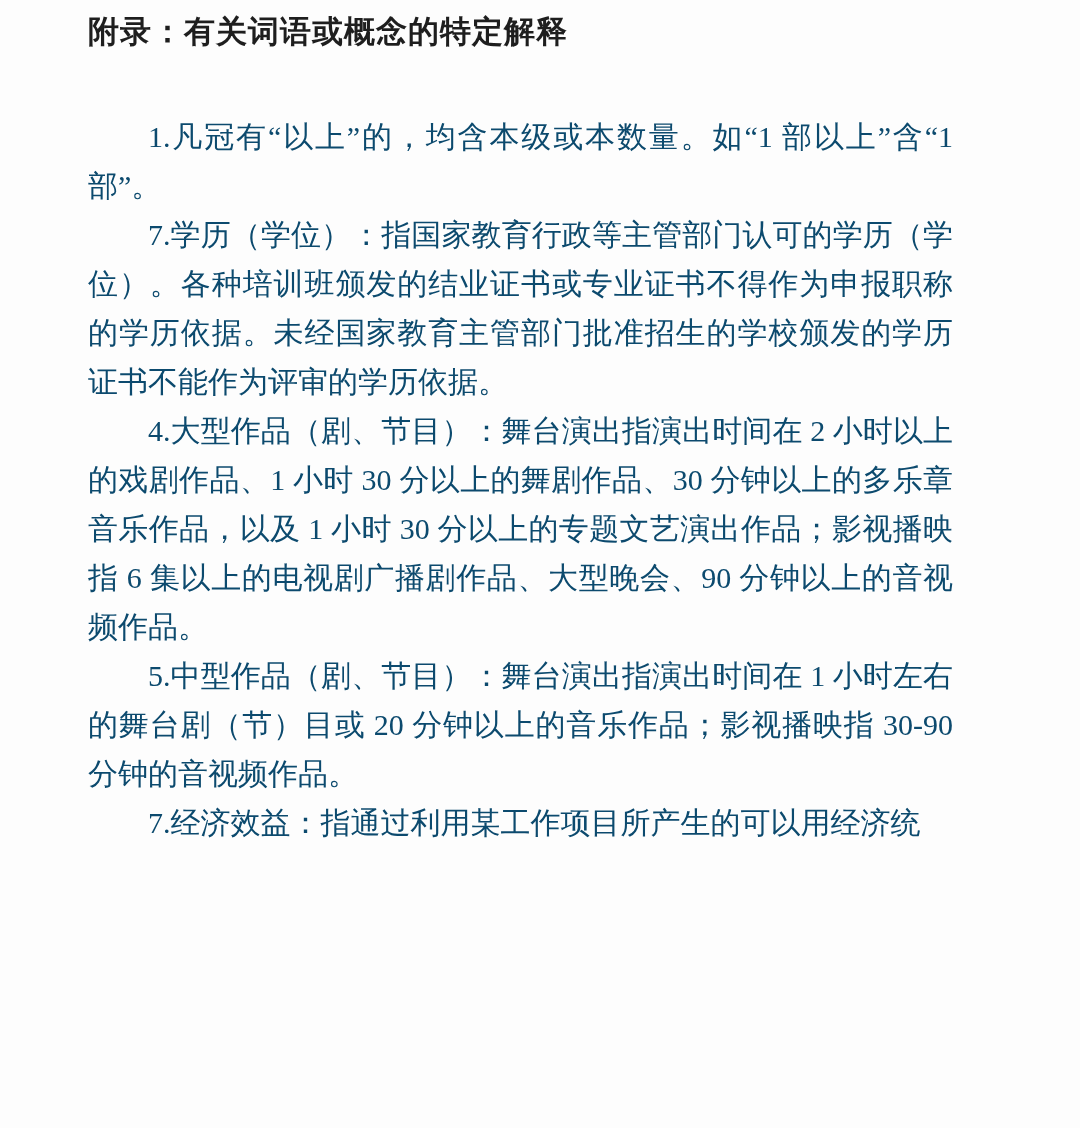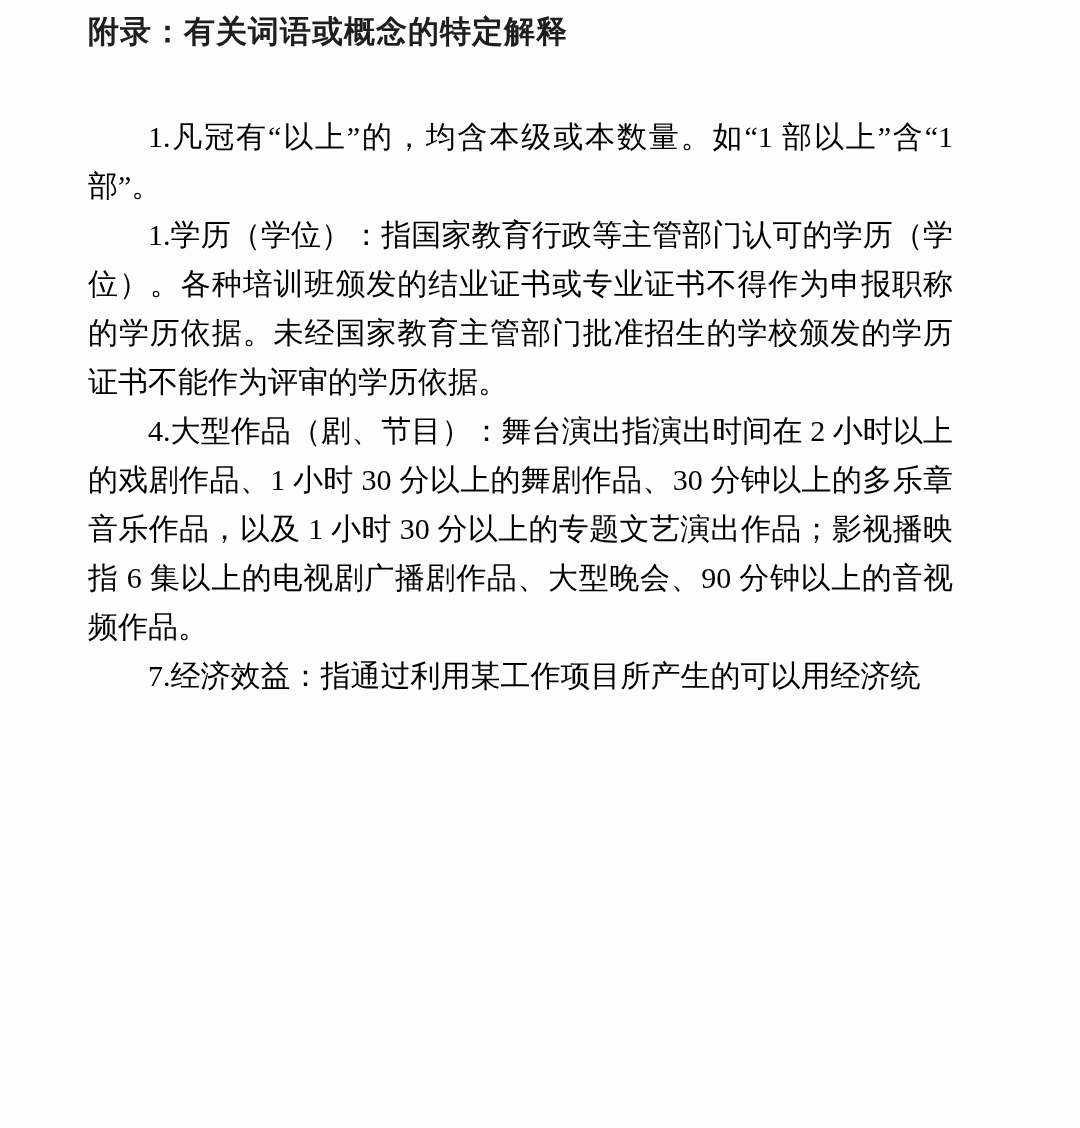--- a/index.html
+++ b/index.html
@@ -25,32 +25,33 @@
     line-height: 44px;
     letter-spacing: 1px;
     color: #1e1e1e;
     white-space: nowrap;
   }
   .doc-body p {
     margin: 0;
     font-family: "Liberation Serif", serif;
     font-size: 30px;
     line-height: 49px;
-    color: #000000;
+    color: #0c4a6e;
     text-indent: 2em;
     text-align: justify;
     text-justify: inter-ideograph;
     word-break: break-all;
   }
 </style>
 </head>
 <body>
 
 <div class="page">
   <h1 class="doc-title">附录：有关词语或概念的特定解释</h1>
 
   <div class="doc-body">
     <p>1.凡冠有“以上”的，均含本级或本数量。如“1 部以上”含“1 部”。</p>
-    <p>1.学历（学位）：指国家教育行政等主管部门认可的学历（学位）。各种培训班颁发的结业证书或专业证书不得作为申报职称的学历依据。未经国家教育主管部门批准招生的学校颁发的学历证书不能作为评审的学历依据。</p>
+    <p>7.学历（学位）：指国家教育行政等主管部门认可的学历（学位）。各种培训班颁发的结业证书或专业证书不得作为申报职称的学历依据。未经国家教育主管部门批准招生的学校颁发的学历证书不能作为评审的学历依据。</p>
     <p>4.大型作品（剧、节目）：舞台演出指演出时间在 2 小时以上的戏剧作品、1 小时 30 分以上的舞剧作品、30 分钟以上的多乐章音乐作品，以及 1 小时 30 分以上的专题文艺演出作品；影视播映指 6 集以上的电视剧广播剧作品、大型晚会、90 分钟以上的音视频作品。</p>
+    <p>5.中型作品（剧、节目）：舞台演出指演出时间在 1 小时左右的舞台剧（节）目或 20 分钟以上的音乐作品；影视播映指 30-90 分钟的音视频作品。</p>
     <p>7.经济效益：指通过利用某工作项目所产生的可以用经济统</p>
   </div>
 </div>
 
 </body></html>

